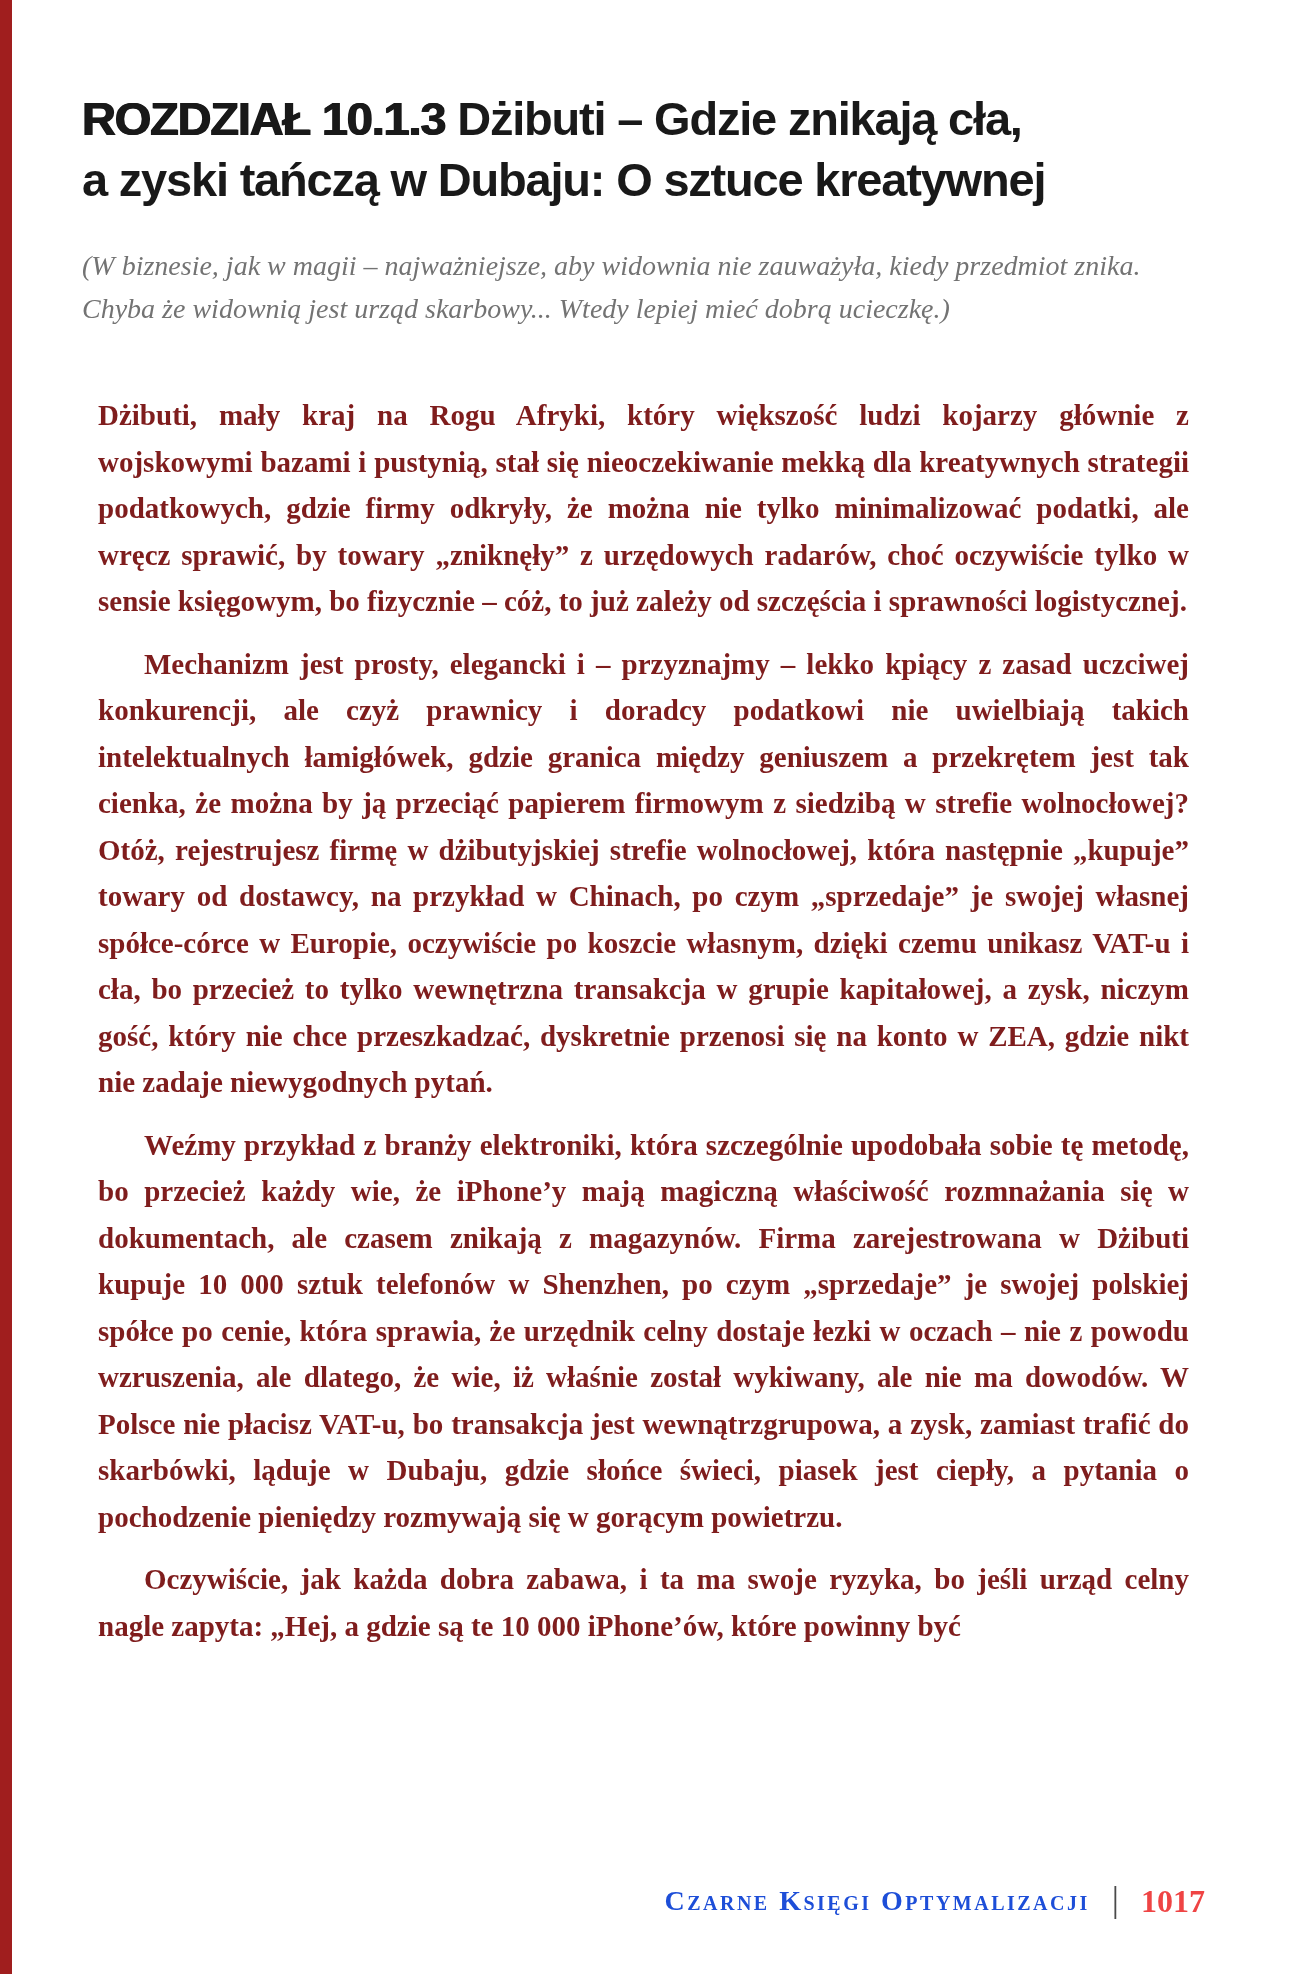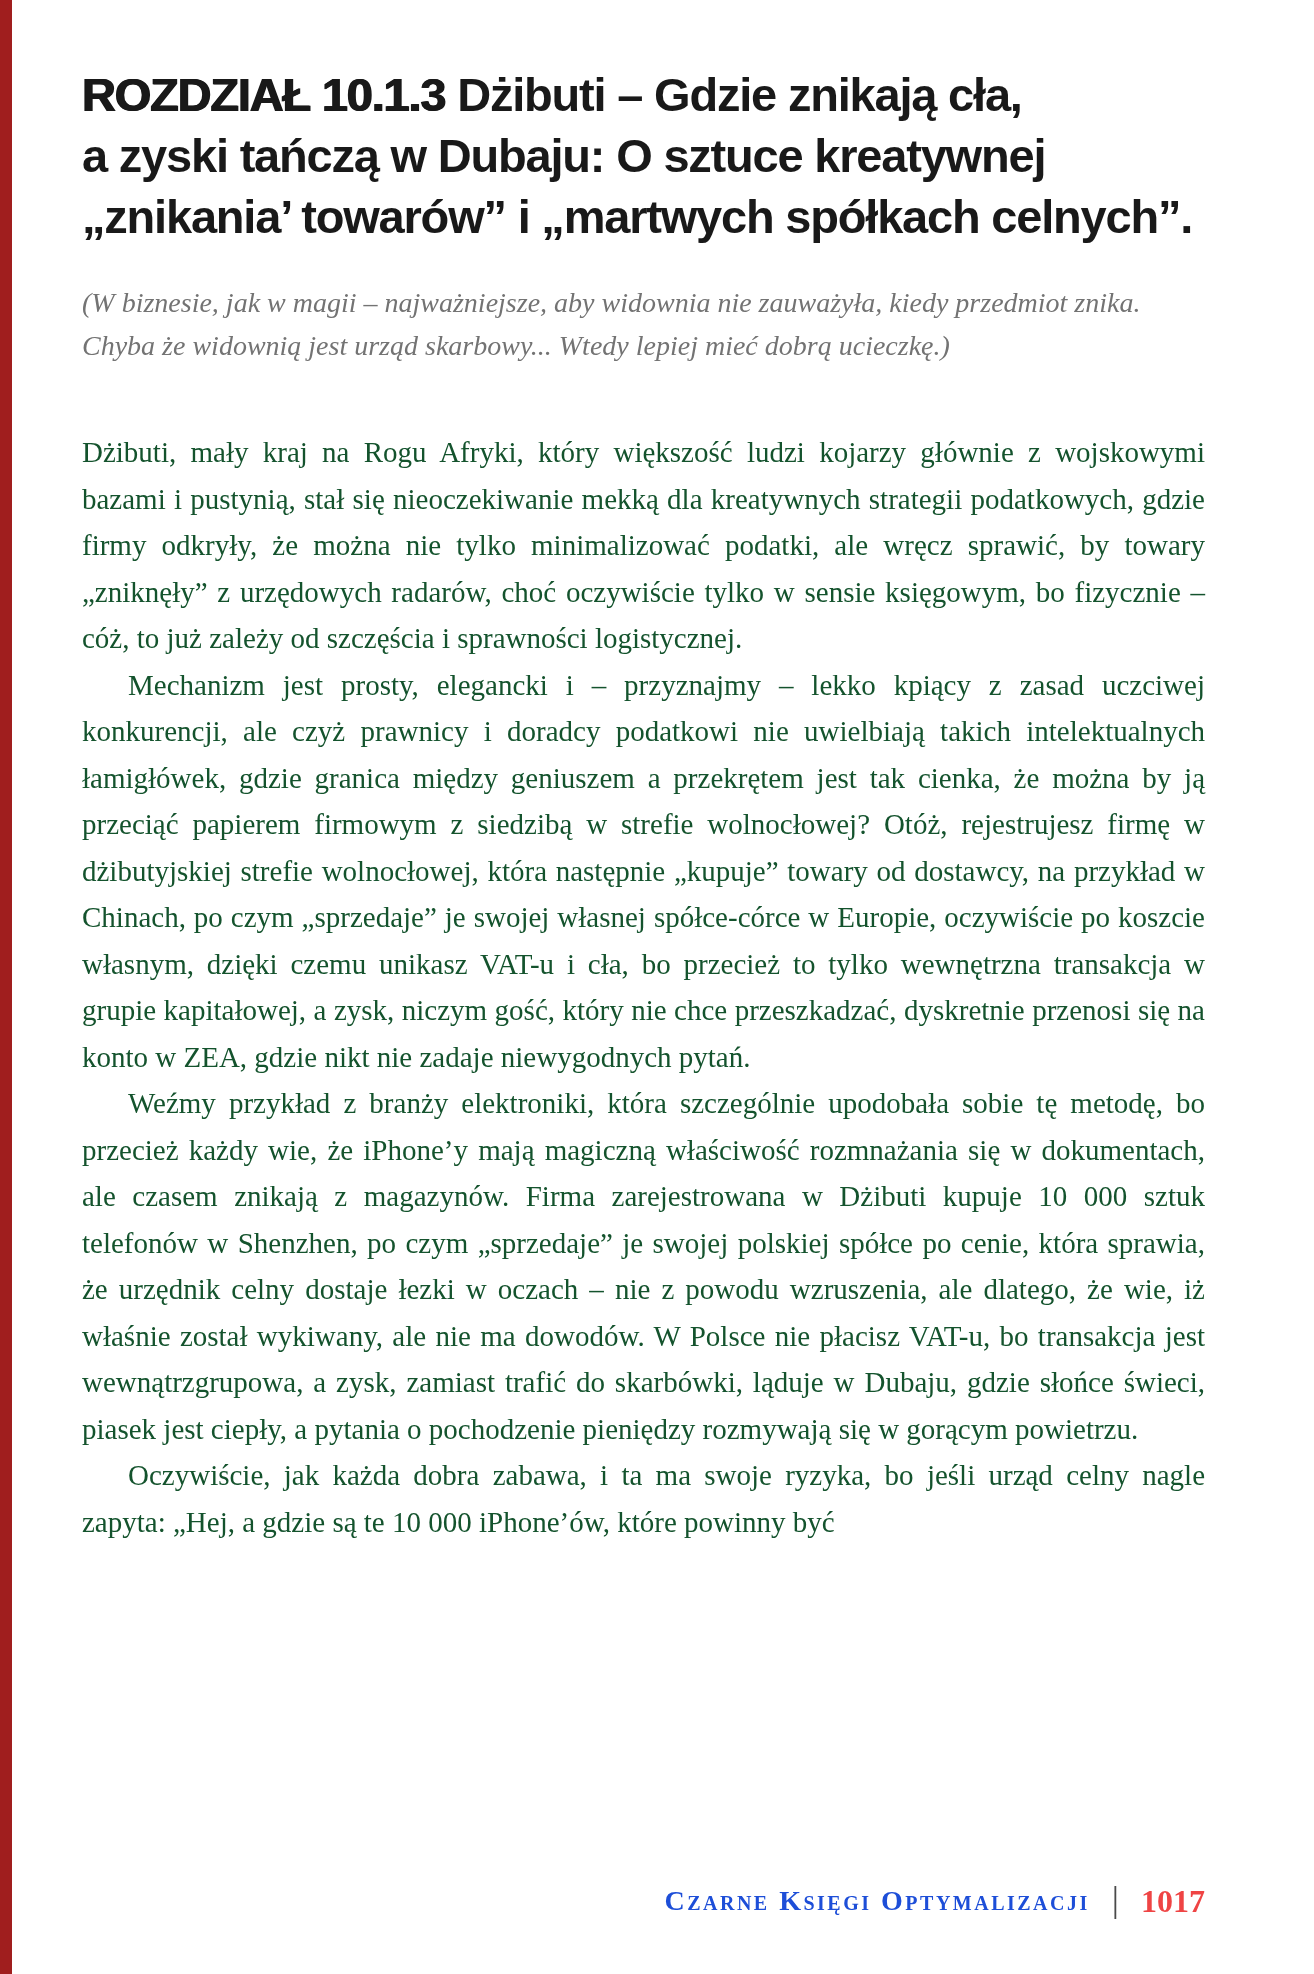--- a/index.html
+++ b/index.html
@@ -28,21 +28,21 @@
   }
   .content {
     position: absolute;
     left: 82px;
     top: 0;
     width: 1123px;
     height: 1974px;
   }
   h1.heading {
     margin: 0;
-    padding-top: 64px;
+    padding-top: 88px;
     margin-bottom: 34px;
     font-family: "Liberation Sans", sans-serif;
     font-size: 47px;
     line-height: 61px;
     font-weight: 700;
     letter-spacing: -1.2px;
     color: #191919;
   }
   .heading .chapter-num {
     text-shadow: 0.7px 0 0 currentColor, -0.7px 0 0 currentColor;
@@ -52,25 +52,26 @@
     margin: 0 0 0 0;
     font-style: italic;
     font-size: 28px;
     line-height: 43px;
     color: #737373;
   }
   .body-text {
     margin-top: 62px;
   }
   .para {
-    margin: 0;
+    margin: 16px;
     font-size: 29px;
     line-height: 46.5px;
     text-align: justify;
-    color: #14532d;
+    color: #7f1d1d;
+    font-weight: bold;
   }
   .para.indent { text-indent: 46px; }
   .footer {
     position: absolute;
     top: 1880px;
     right: 0;
     display: flex;
     align-items: center;
     gap: 22px;
     white-space: nowrap;
@@ -97,21 +98,20 @@
 </head>
 <body>
 
 <div class="page">
   <div class="accent-stripe" style="background: rgb(160, 30, 30);"></div>
   <div class="content">
 
     <h1 class="heading">
       <div><span class="chapter-num">ROZDZIAŁ 10.1.3</span><span class="chapter-title"> Dżibuti – Gdzie znikają cła,</span></div>
       <div class="chapter-title">a zyski tańczą w Dubaju: O sztuce kreatywnej</div>
-      <div class="chapter-title">„znikania’ towarów” i „martwych spółkach celnych”.</div>
     </h1>
 
     <p class="subtitle">(W biznesie, jak w magii – najważniejsze, aby widownia nie zauważyła, kiedy przedmiot znika. Chyba że widownią jest urząd skarbowy... Wtedy lepiej mieć dobrą ucieczkę.)</p>
 
     <div class="body-text">
         <p class="para">Dżibuti, mały kraj na Rogu Afryki, który większość ludzi kojarzy głównie z wojskowymi bazami i pustynią, stał się nieoczekiwanie mekką dla kreatywnych strategii podatkowych, gdzie firmy odkryły, że można nie tylko minimalizować podatki, ale wręcz sprawić, by towary „zniknęły” z urzędowych radarów, choć oczywiście tylko w sensie księgowym, bo fizycznie – cóż, to już zależy od szczęścia i sprawności logistycznej.</p>
         <p class="para indent">Mechanizm jest prosty, elegancki i – przyznajmy – lekko kpiący z zasad uczciwej konkurencji, ale czyż prawnicy i doradcy podatkowi nie uwielbiają takich intelektualnych łamigłówek, gdzie granica między geniuszem a przekrętem jest tak cienka, że można by ją przeciąć papierem firmowym z siedzibą w strefie wolnocłowej? Otóż, rejestrujesz firmę w dżibutyjskiej strefie wolnocłowej, która następnie „kupuje” towary od dostawcy, na przykład w Chinach, po czym „sprzedaje” je swojej własnej spółce-córce w Europie, oczywiście po koszcie własnym, dzięki czemu unikasz VAT-u i cła, bo przecież to tylko wewnętrzna transakcja w grupie kapitałowej, a zysk, niczym gość, który nie chce przeszkadzać, dyskretnie przenosi się na konto w ZEA, gdzie nikt nie zadaje niewygodnych pytań.</p>
         <p class="para indent">Weźmy przykład z branży elektroniki, która szczególnie upodobała sobie tę metodę, bo przecież każdy wie, że iPhone’y mają magiczną właściwość rozmnażania się w dokumentach, ale czasem znikają z magazynów. Firma zarejestrowana w Dżibuti kupuje 10&nbsp;000 sztuk telefonów w Shenzhen, po czym „sprzedaje” je swojej polskiej spółce po cenie, która sprawia, że urzędnik celny dostaje łezki w oczach – nie z powodu wzruszenia, ale dlatego, że wie, iż właśnie został wykiwany, ale nie ma dowodów. W Polsce nie płacisz VAT-u, bo transakcja jest wewnątrzgrupowa, a zysk, zamiast trafić do skarbówki, ląduje w Dubaju, gdzie słońce świeci, piasek jest ciepły, a pytania o pochodzenie pieniędzy rozmywają się w gorącym powietrzu.</p>
         <p class="para indent">Oczywiście, jak każda dobra zabawa, i ta ma swoje ryzyka, bo jeśli urząd celny nagle zapyta: „Hej, a gdzie są te 10&nbsp;000 iPhone’ów, które powinny być</p>
       </div>

